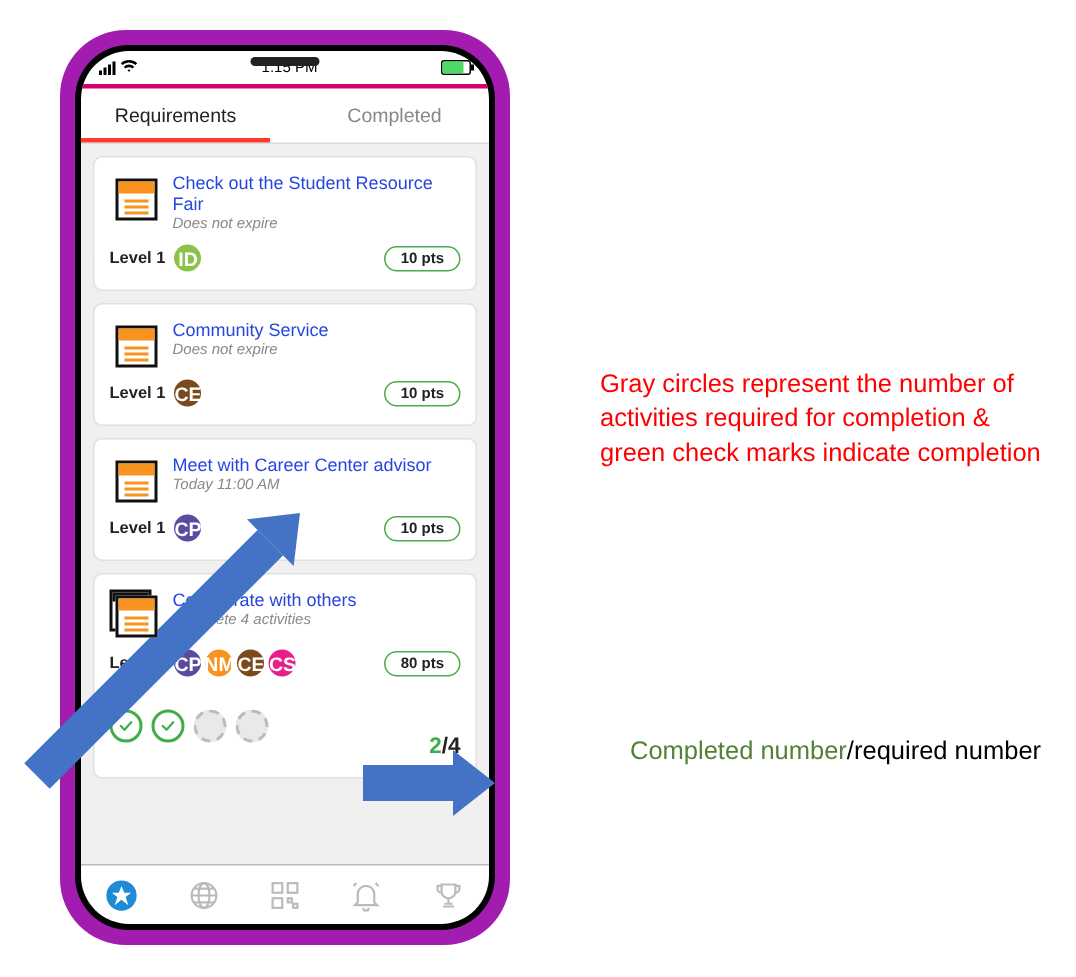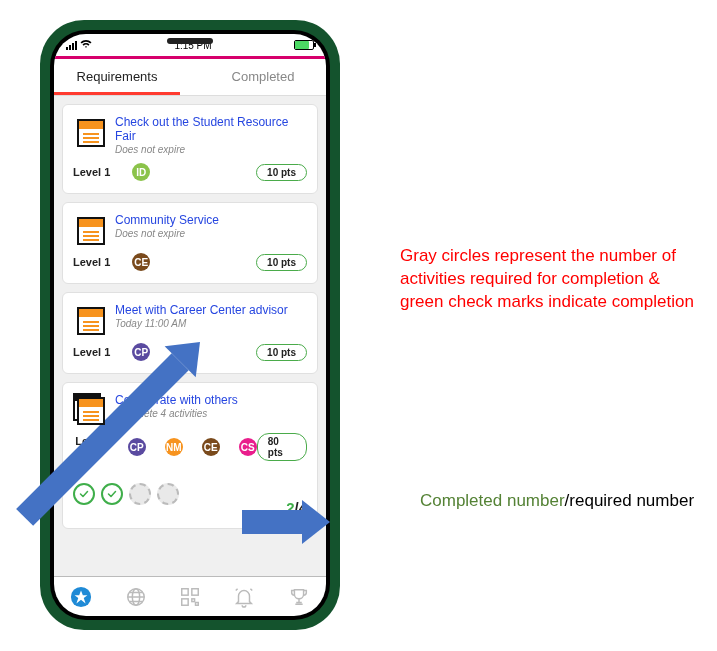--- a/index.html
+++ b/index.html
@@ -10,21 +10,21 @@
     height: 651px;
     position: relative;
     overflow: hidden;
   }
   .phone-frame {
     position: absolute;
     left: 40px;
     top: 20px;
     width: 300px;
     height: 610px;
-    background: #14532d;
+    background: #a21caf;
     border-radius: 44px;
     padding: 10px;
   }
   .phone-inner {
     width: 100%;
     height: 100%;
     background: #000;
     border-radius: 36px;
     padding: 4px;
   }
@@ -117,21 +117,21 @@
   .card-row2 {
     display:flex; align-items:center; justify-content:space-between;
     margin-top:8px;
   }
   .row2-left { display:flex; align-items:center; gap:6px; }
   .level-label { font-size:11px; font-weight:700; color:#222;text-align:center; }
   .chips { display:flex; gap:3px; }
   .chip {
     width:18px; height:18px; border-radius:50%;
     display:flex; align-items:center; justify-content:center;
-    font-size:10px; font-weight:700; color:#fff;margin-left:16px;
+    font-size:13px; font-weight:700; color:#fff;
   }
   .pts-pill {
     border:1.5px solid #4aab4a; border-radius:12px; padding:2px 10px;
     font-size:10px; font-weight:700; color:#222;
   }
   .progress-row {
     display:flex; align-items:center; justify-content:space-between;
     margin-top:10px;
   }
   .dots { display:flex; gap:6px; }

